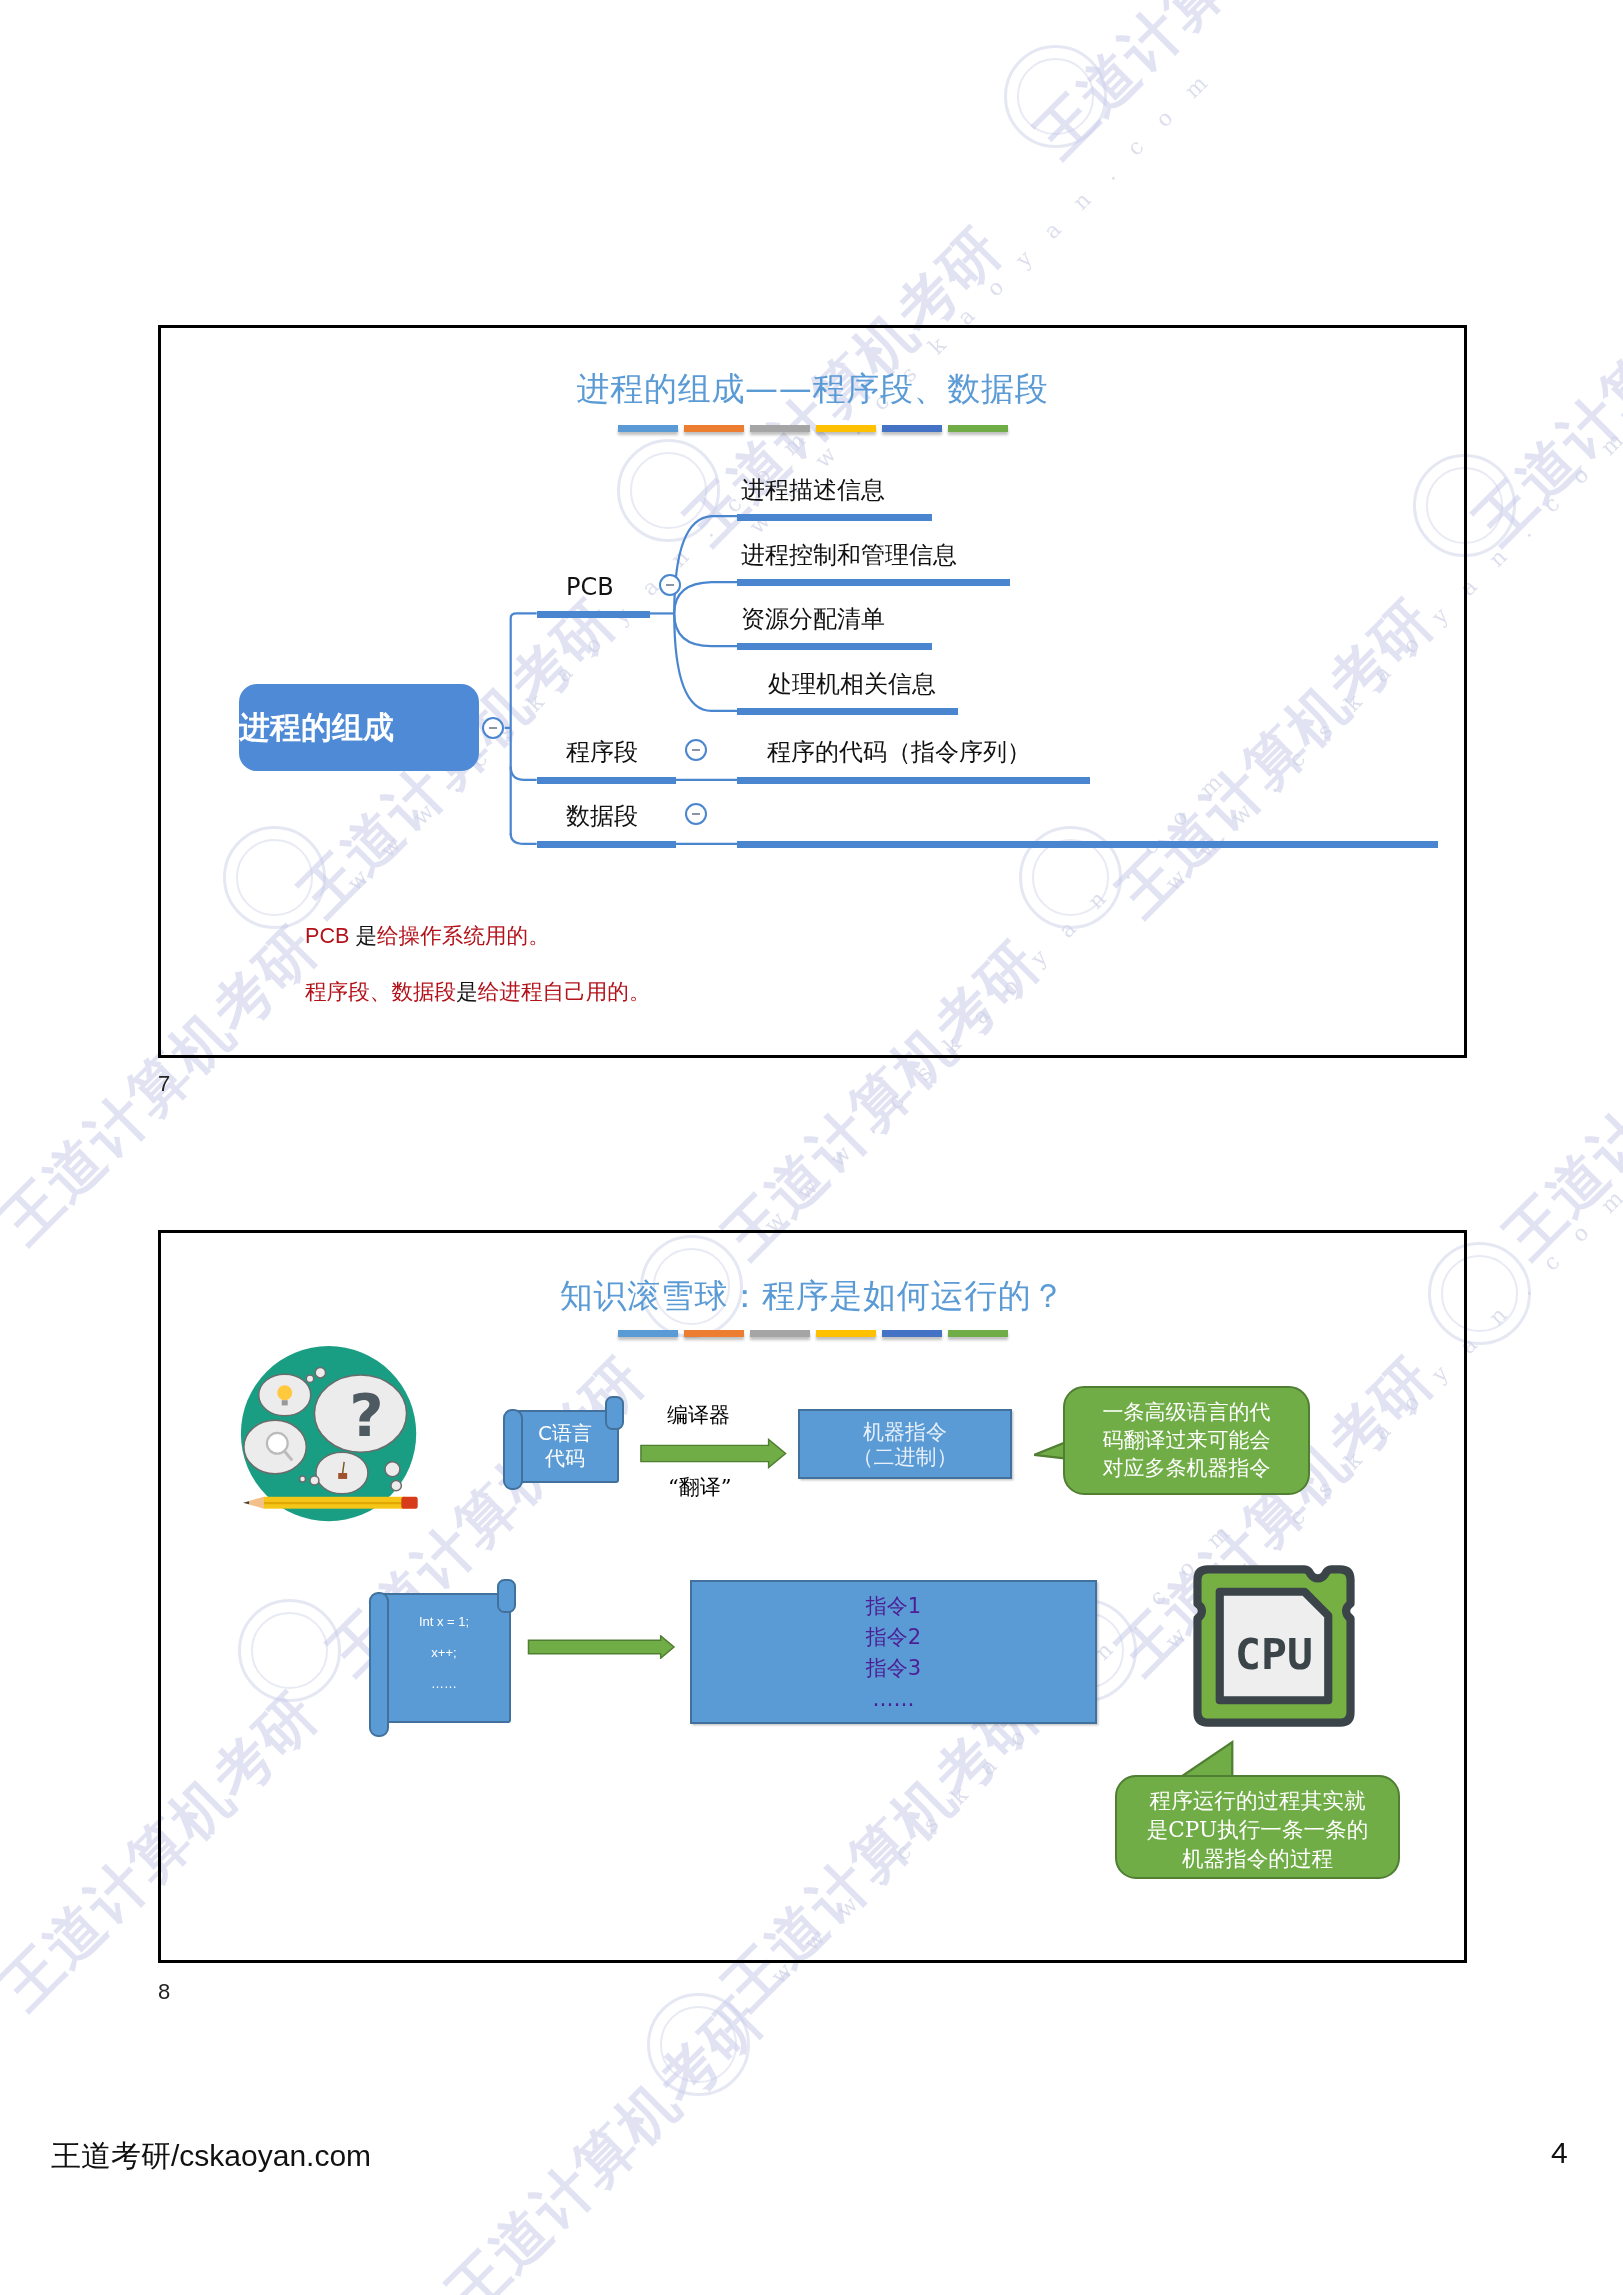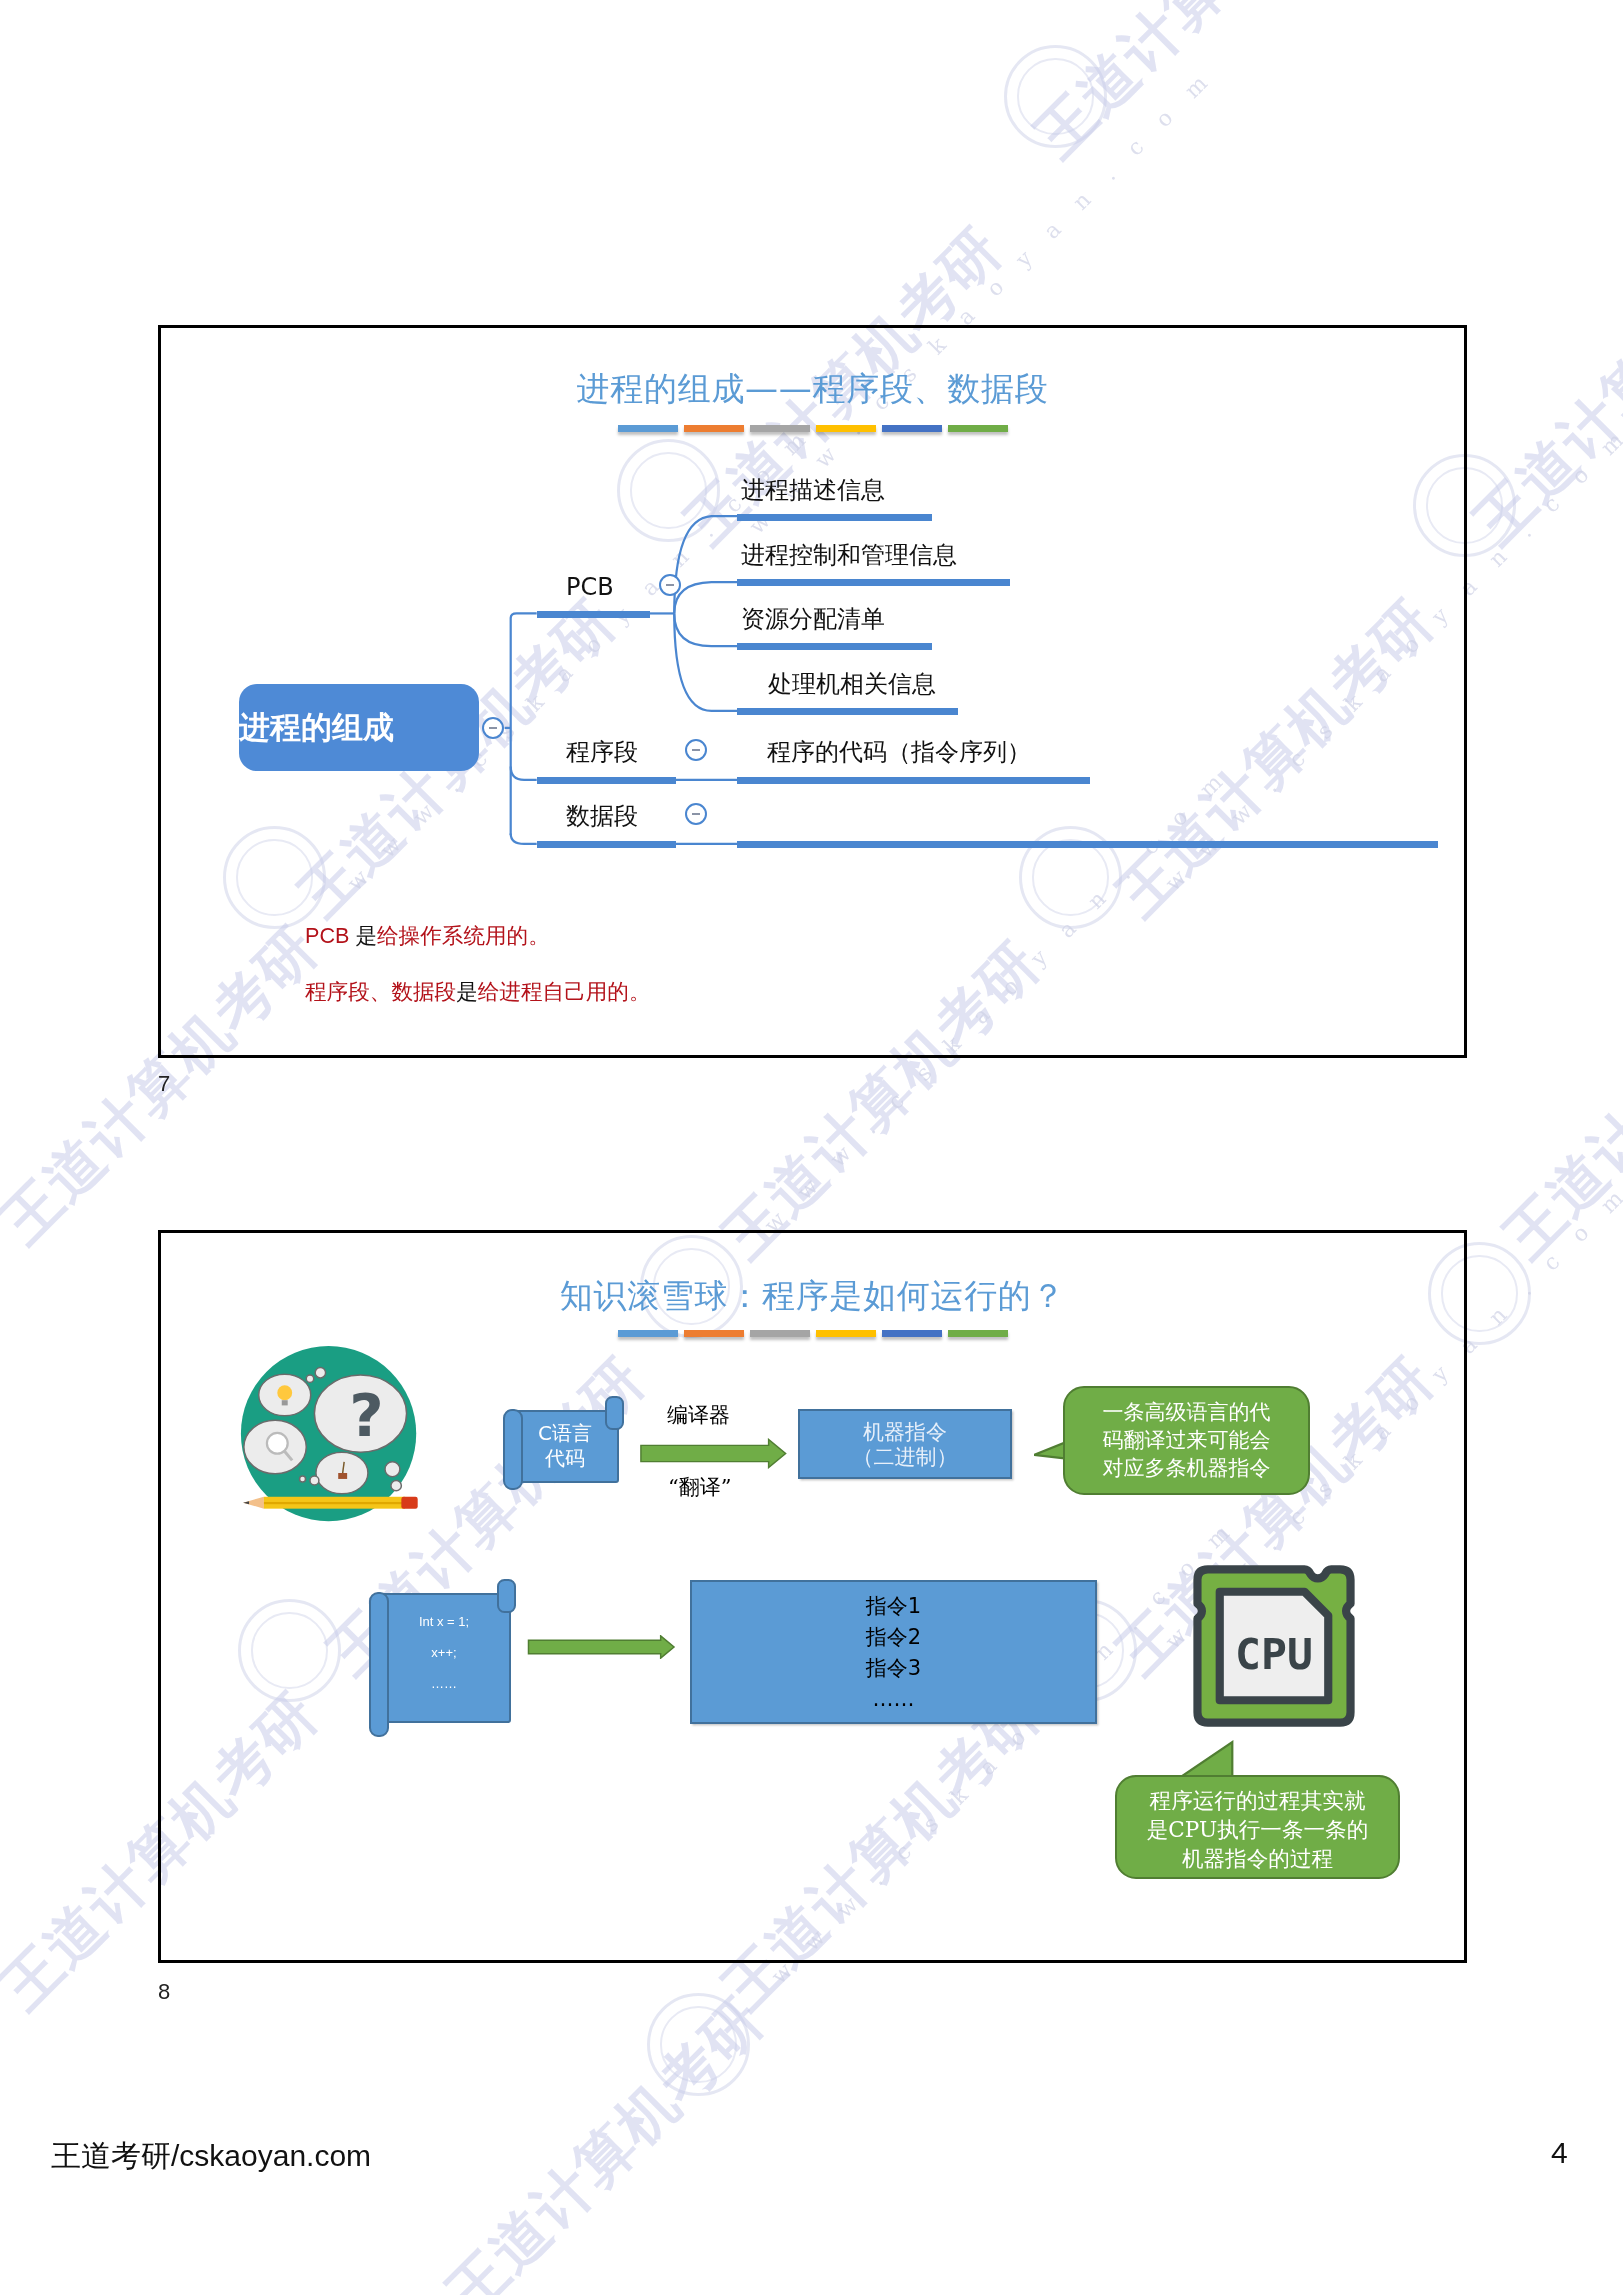--- a/index.html
+++ b/index.html
@@ -216,21 +216,21 @@
   <div class="scroll" style="left:216px;top:360px;width:134px;height:130px;font-size:13px;line-height:31px;padding-top:11px;font-family:'Liberation Sans',sans-serif;">
     <div class="inner">
       <div>Int x = 1;</div>
       <div>x++;</div>
       <div>……</div>
     </div>
   </div>
   <svg class="garrow" style="left:366px;top:402px;" width="150" height="24" viewBox="0 0 202 32">
     <polygon points="2,7 180,7 180,1 198,16 180,31 180,25 2,25" fill="#70ad47" stroke="#507e32" stroke-width="2"></polygon>
   </svg>
-  <div class="rect-box" style="left:529px;top:347px;width:407px;height:144px;font-size:21px;line-height:31px;padding-top:9px;color:#000000;">
+  <div class="rect-box" style="left:529px;top:347px;width:407px;height:144px;font-size:21px;line-height:31px;padding-top:9px;color:#4c1d95;">
     <div>指令1</div>
     <div>指令2</div>
     <div>指令3</div>
     <div>……</div>
   </div>
 
   <svg class="abs" style="left:1032px;top:332px;" width="162" height="162" viewBox="0 0 218 218">
     <path d="M20 6 H150 Q155 6 158 12 Q162 18 168 18 Q174 18 178 12 Q181 6 186 6 H198 Q212 6 212 20 V52 Q206 56 206 62 Q206 68 212 72 V198 Q212 212 198 212 H20 Q6 212 6 198 V72 Q12 68 12 62 Q12 56 6 52 V20 Q6 6 20 6 Z" fill="#76b043" stroke="#3a4449" stroke-width="11" stroke-linejoin="round"></path>
     <path d="M36 36 H150 L182 68 V182 H36 Z" fill="#eeeeee" stroke="#3a4449" stroke-width="11" stroke-linejoin="round"></path>
     <text x="109" y="140" text-anchor="middle" font-size="58" font-weight="bold" fill="#3a4449" font-family="DejaVu Sans Mono, monospace">CPU</text>

